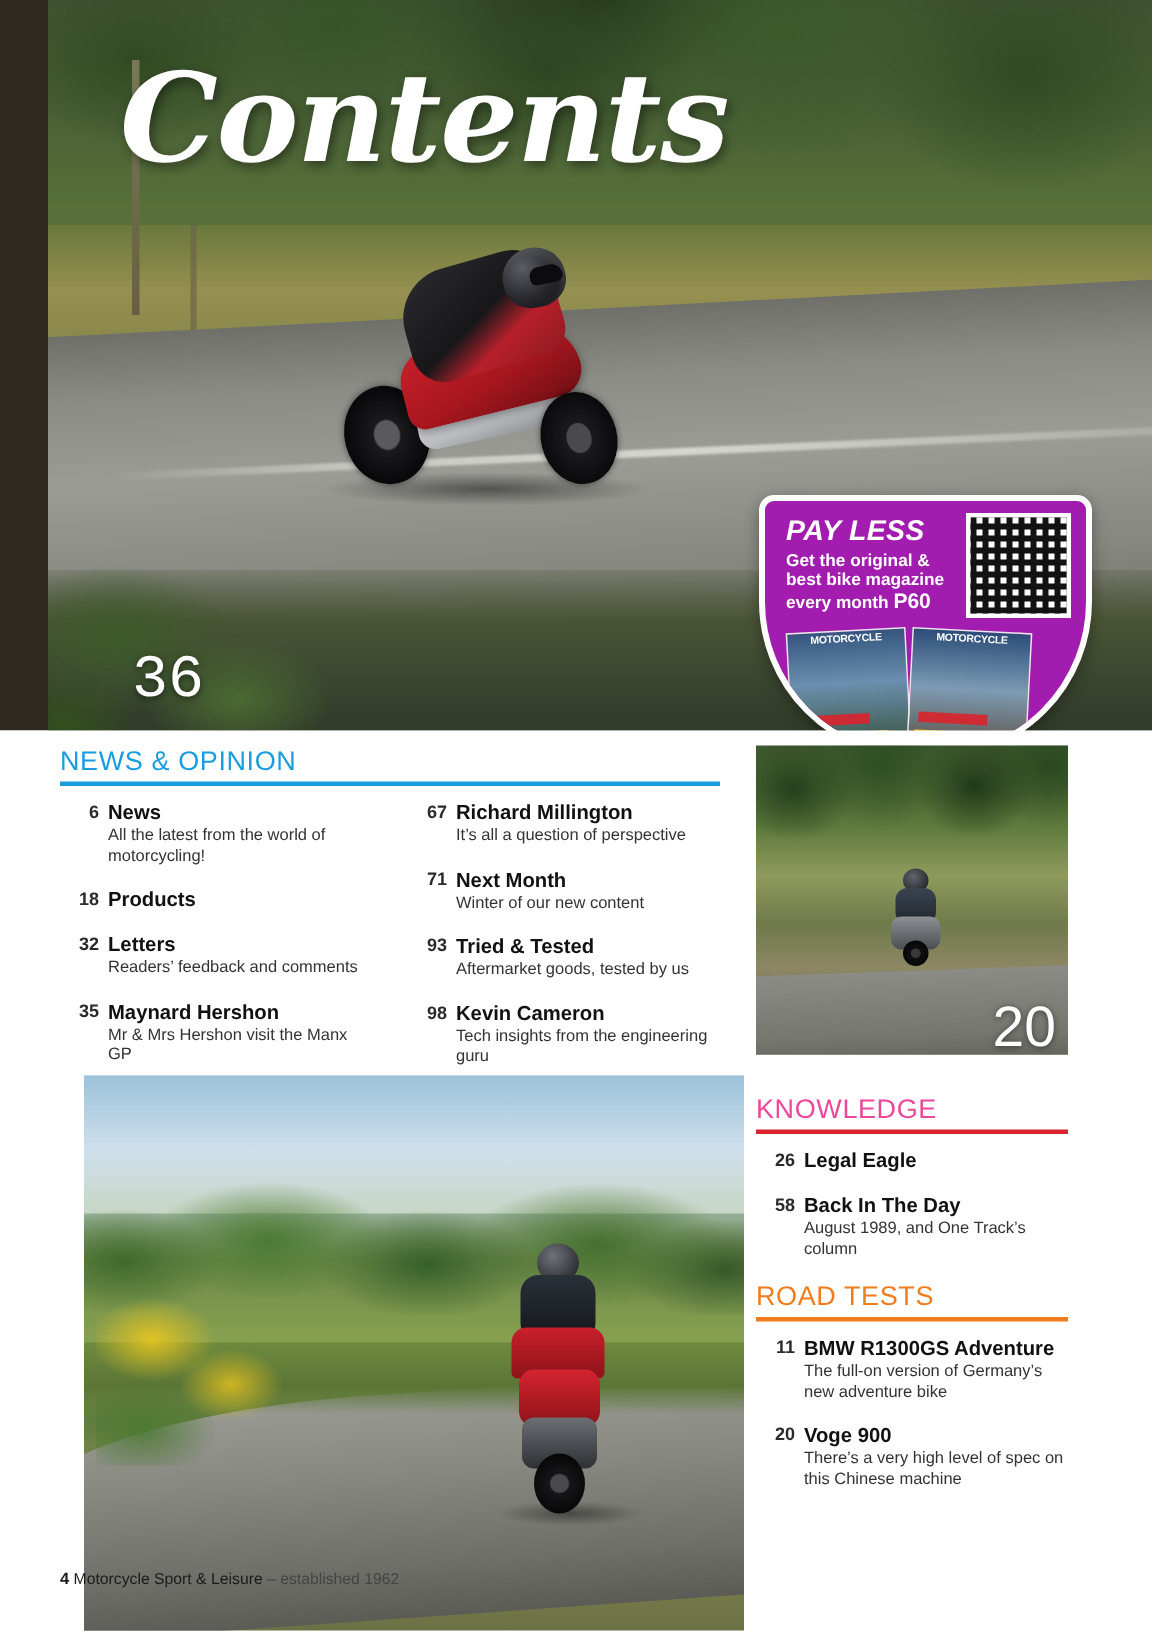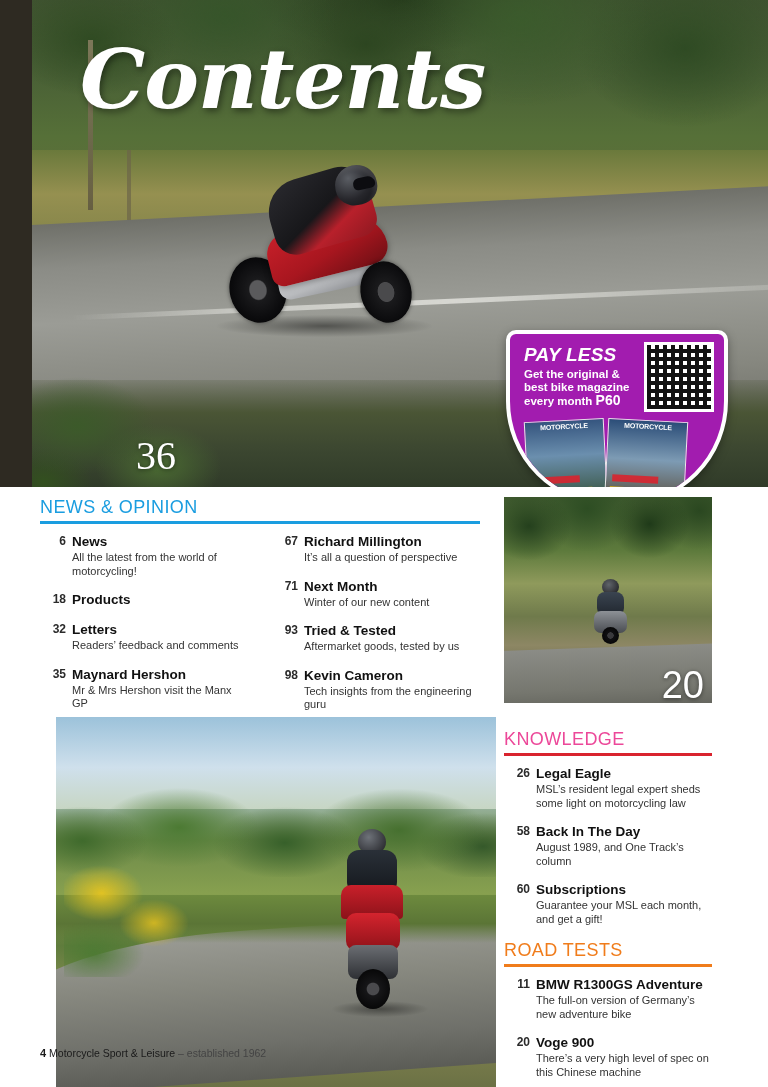--- a/index.html
+++ b/index.html
@@ -151,22 +151,21 @@
   }
 
   .hero-pagenum {
     position:absolute;
     left: 56px; top: 432px;
     color:#ffffff;
     font-size: 40px;
     font-weight: 400;
     letter-spacing: 0px;
     text-shadow: 0 1px 4px rgba(0,0,0,.5);
-    font-family: Liberation Serif, serif;
-    margin-left: 48px;
+    font-family: Liberation Mono, monospace;
   }
 
   
   .contents-title {
     position:absolute;
     left: 48px; top: 38px;
     color:#ffffff;
     font-family: "DejaVu Serif", serif;
     font-style: italic;
     font-weight: bold;
@@ -533,31 +532,25 @@
       <div class="pagenum">20</div>
     </div>
 
     <div class="right-col">
       <div class="sec-head know-head">KNOWLEDGE</div>
       <div class="sec-rule know-rule"></div>
       <div class="entries">
         <div class="entry">
           <div class="num">26</div>
           <div class="title">Legal Eagle</div>
-          <div class="desc">MSL’s resident legal expert sheds some light on motorcycling law</div>
         </div>
         <div class="entry">
           <div class="num">58</div>
           <div class="title">Back In The Day</div>
           <div class="desc">August 1989, and One Track’s column</div>
-        </div>
-        <div class="entry">
-          <div class="num">60</div>
-          <div class="title">Subscriptions</div>
-          <div class="desc">Guarantee your MSL each month, and get a gift!</div>
         </div>
       </div>
 
       <div class="sec-head road-head" style="margin-top:8px;">ROAD TESTS</div>
       <div class="sec-rule road-rule"></div>
       <div class="entries">
         <div class="entry">
           <div class="num">11</div>
           <div class="title">BMW R1300GS Adventure</div>
           <div class="desc">The full-on version of Germany’s new adventure bike</div>

